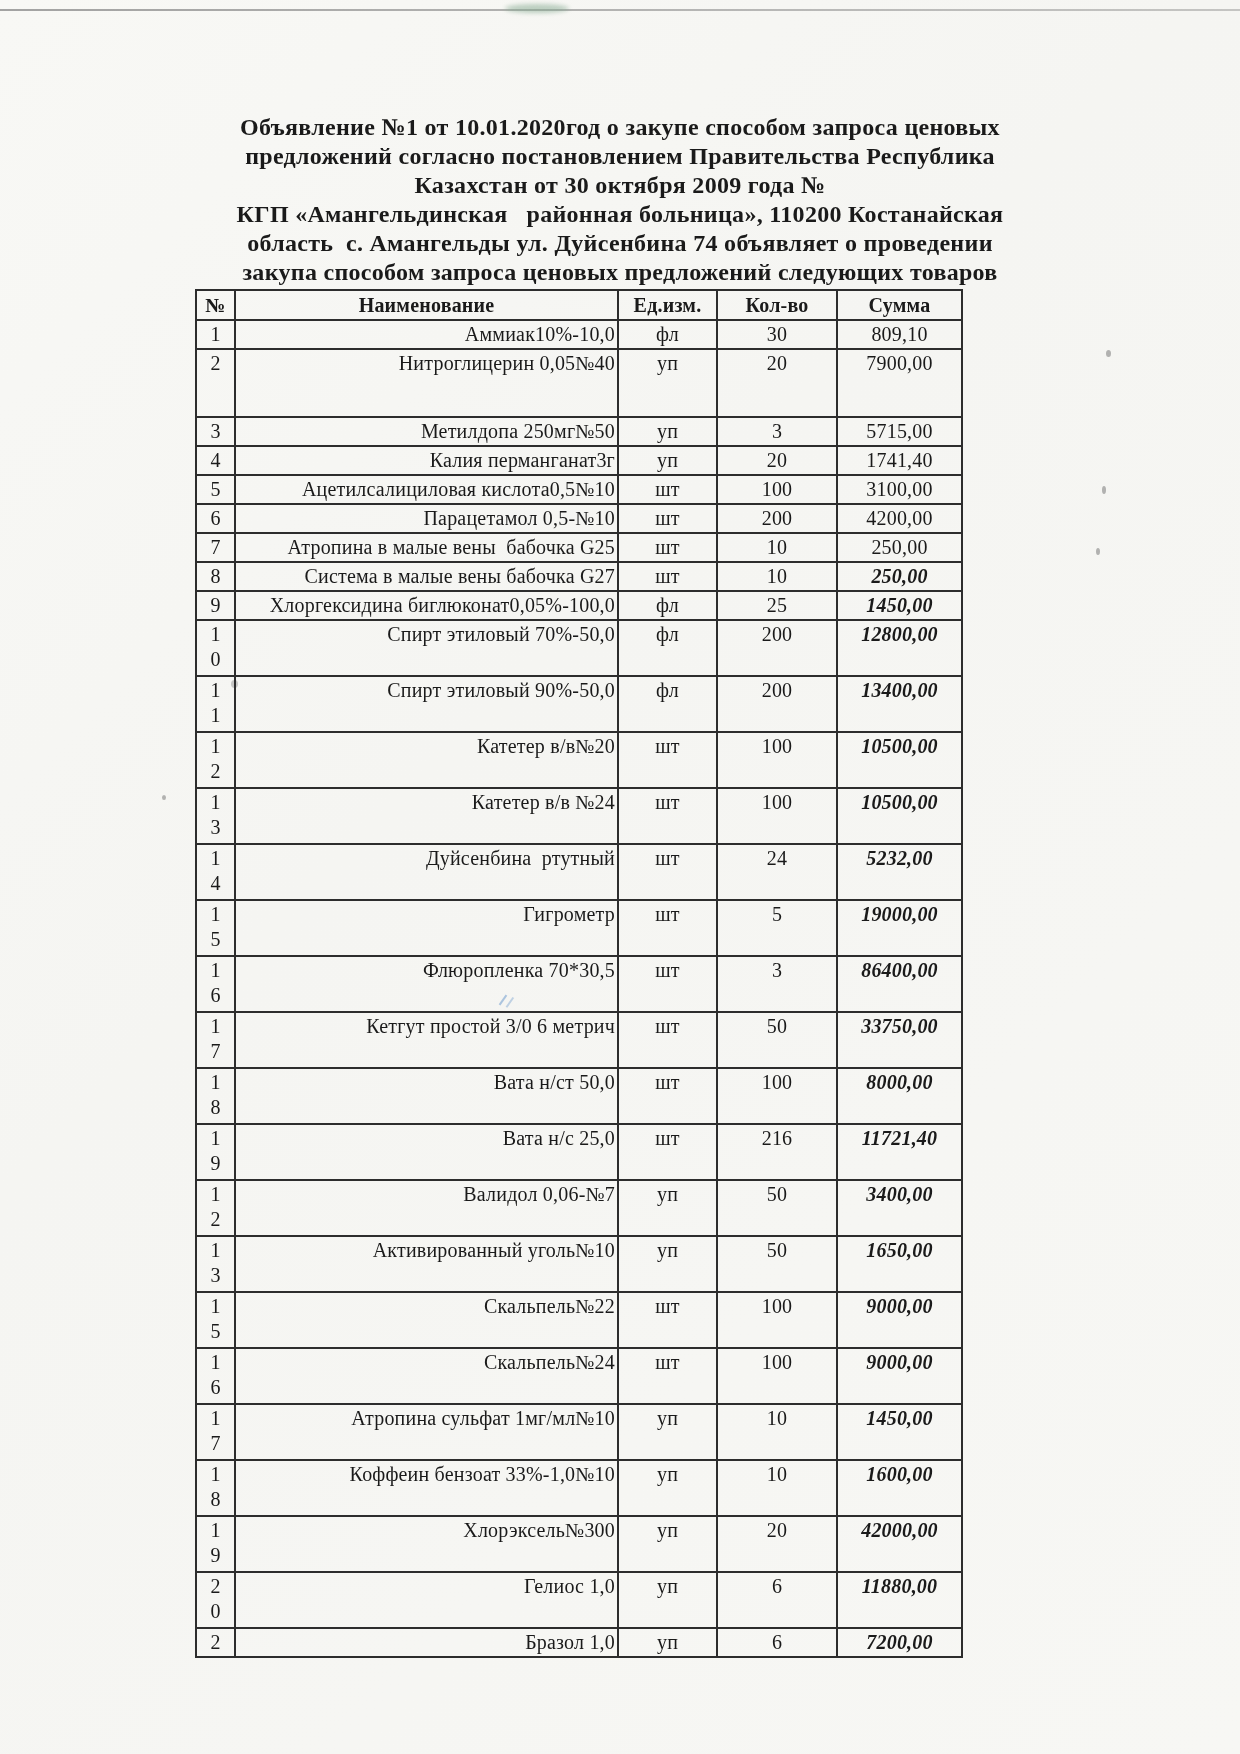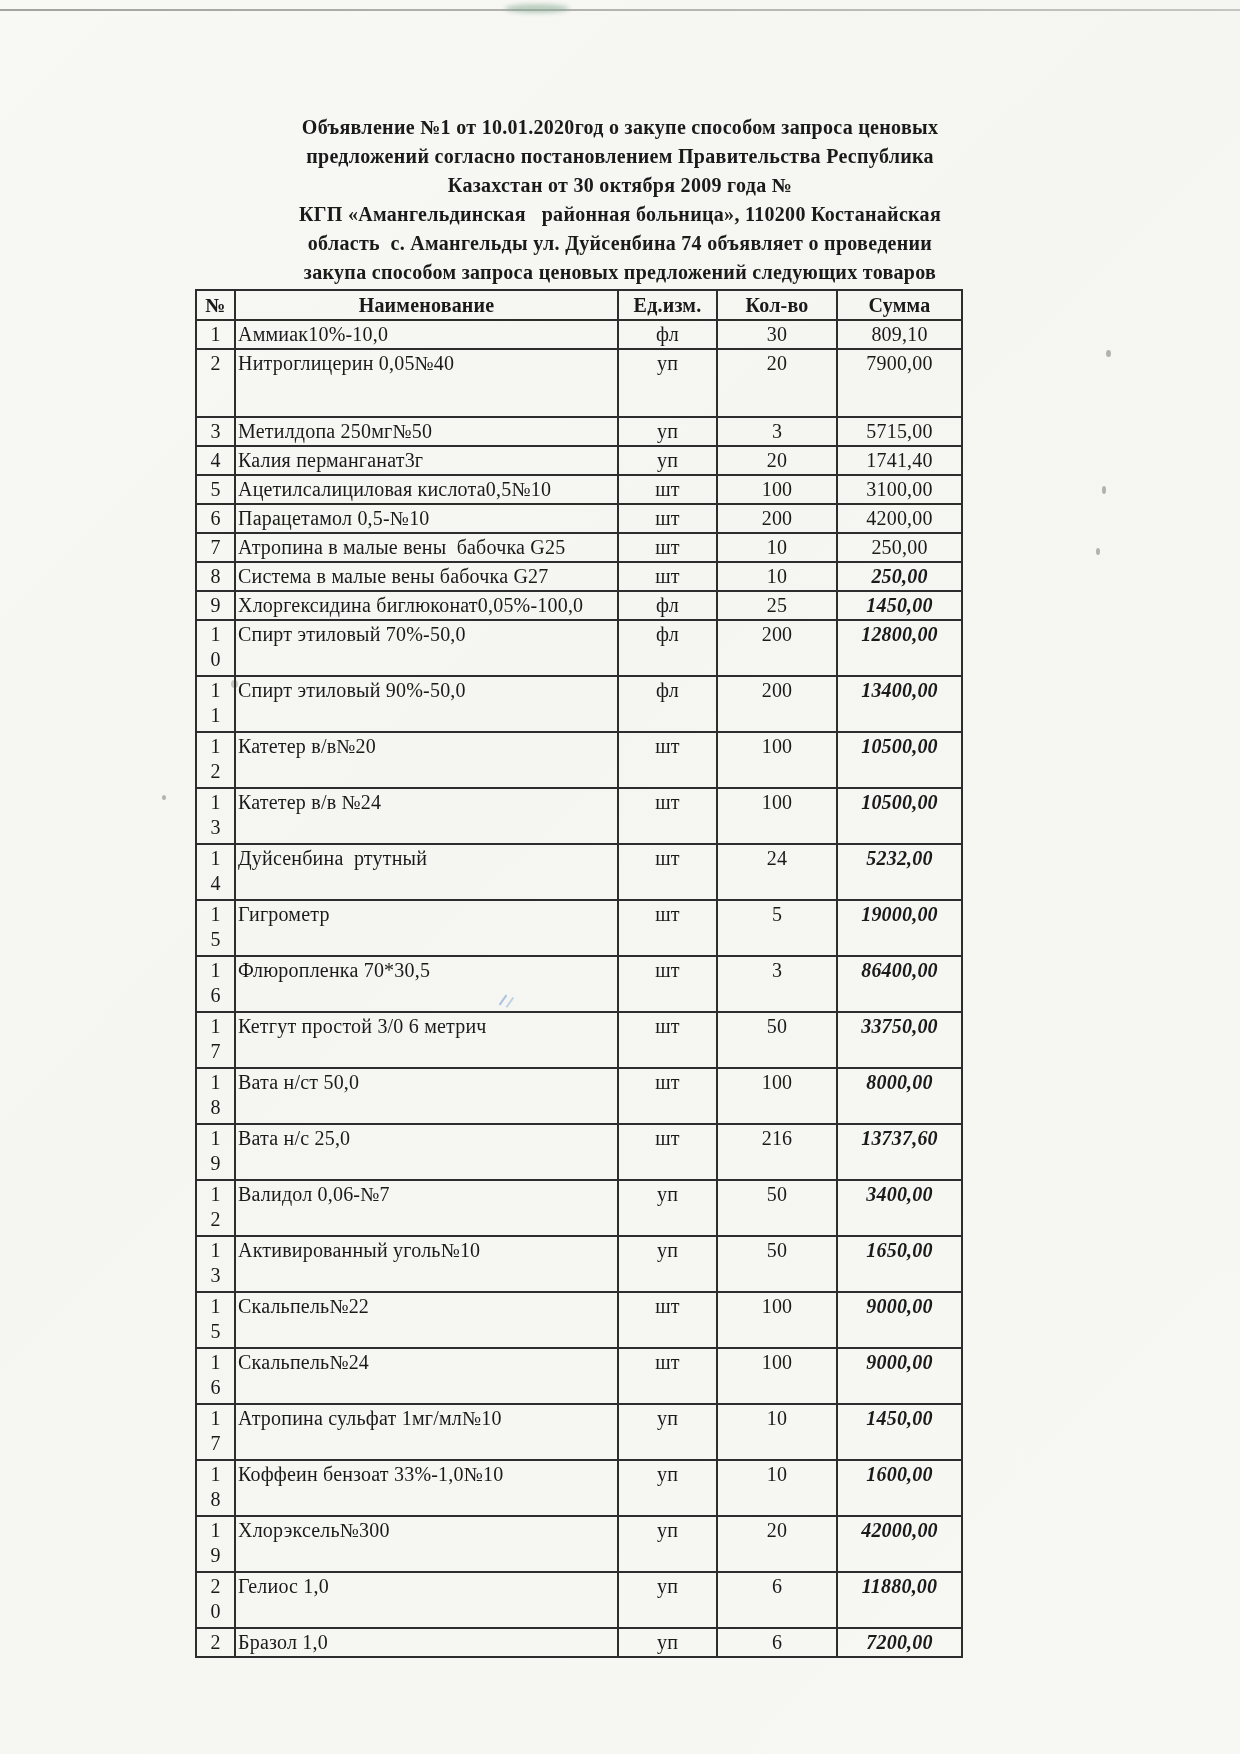--- a/index.html
+++ b/index.html
@@ -49,21 +49,21 @@
   .speck.s5 { top: 795px; left: 162px; width: 4px; height: 5px; }
 
   
   .title-block {
     position: absolute;
     top: 113px;
     left: 140px;
     width: 960px;
     text-align: center;
     font-weight: bold;
-    font-size: 20px;
+    font-size: 24px;
     line-height: 29px;
     letter-spacing: 0.3px;
     white-space: pre-wrap;
   }
 
   
   table.doc-table {
     position: absolute;
     top: 289px;
     left: 195px;
@@ -84,21 +84,21 @@
     text-align: center;
     vertical-align: middle;
     height: 26px;
   }
   .doc-table td { vertical-align: top; }
   tr.row-single td { height: 25px; }
   tr.row-tall   td { height: 64px; }
   tr.row-double td { height: 52px; }
   tr.row-last   td { height: 24px; }
   .c-num  { text-align: center; white-space: pre-line; }
-  .c-name { text-align: left; padding-left: 9px; white-space: pre-wrap; }
+  .c-name { text-align: right; padding-left: 9px; white-space: pre-wrap; }
   .c-unit, .c-qty, .c-sum { text-align: center; }
   td.em { font-weight: bold; font-style: italic; }
 </style>
 </head>
 <body>
 
 <div class="page">
 
   <div class="scan-topline"></div>
   <div class="smudge-green"></div>
@@ -263,21 +263,21 @@
           <td class="c-unit">шт</td>
           <td class="c-qty">100</td>
           <td class="c-sum em">8000,00</td>
         </tr>
         <tr class="row-double">
           <td class="c-num">1
 9</td>
           <td class="c-name">Вата н/с 25,0</td>
           <td class="c-unit">шт</td>
           <td class="c-qty">216</td>
-          <td class="c-sum em">13737,60</td>
+          <td class="c-sum em">11721,40</td>
         </tr>
         <tr class="row-double">
           <td class="c-num">1
 2</td>
           <td class="c-name">Валидол 0,06-№7</td>
           <td class="c-unit">уп</td>
           <td class="c-qty">50</td>
           <td class="c-sum em">3400,00</td>
         </tr>
         <tr class="row-double">

